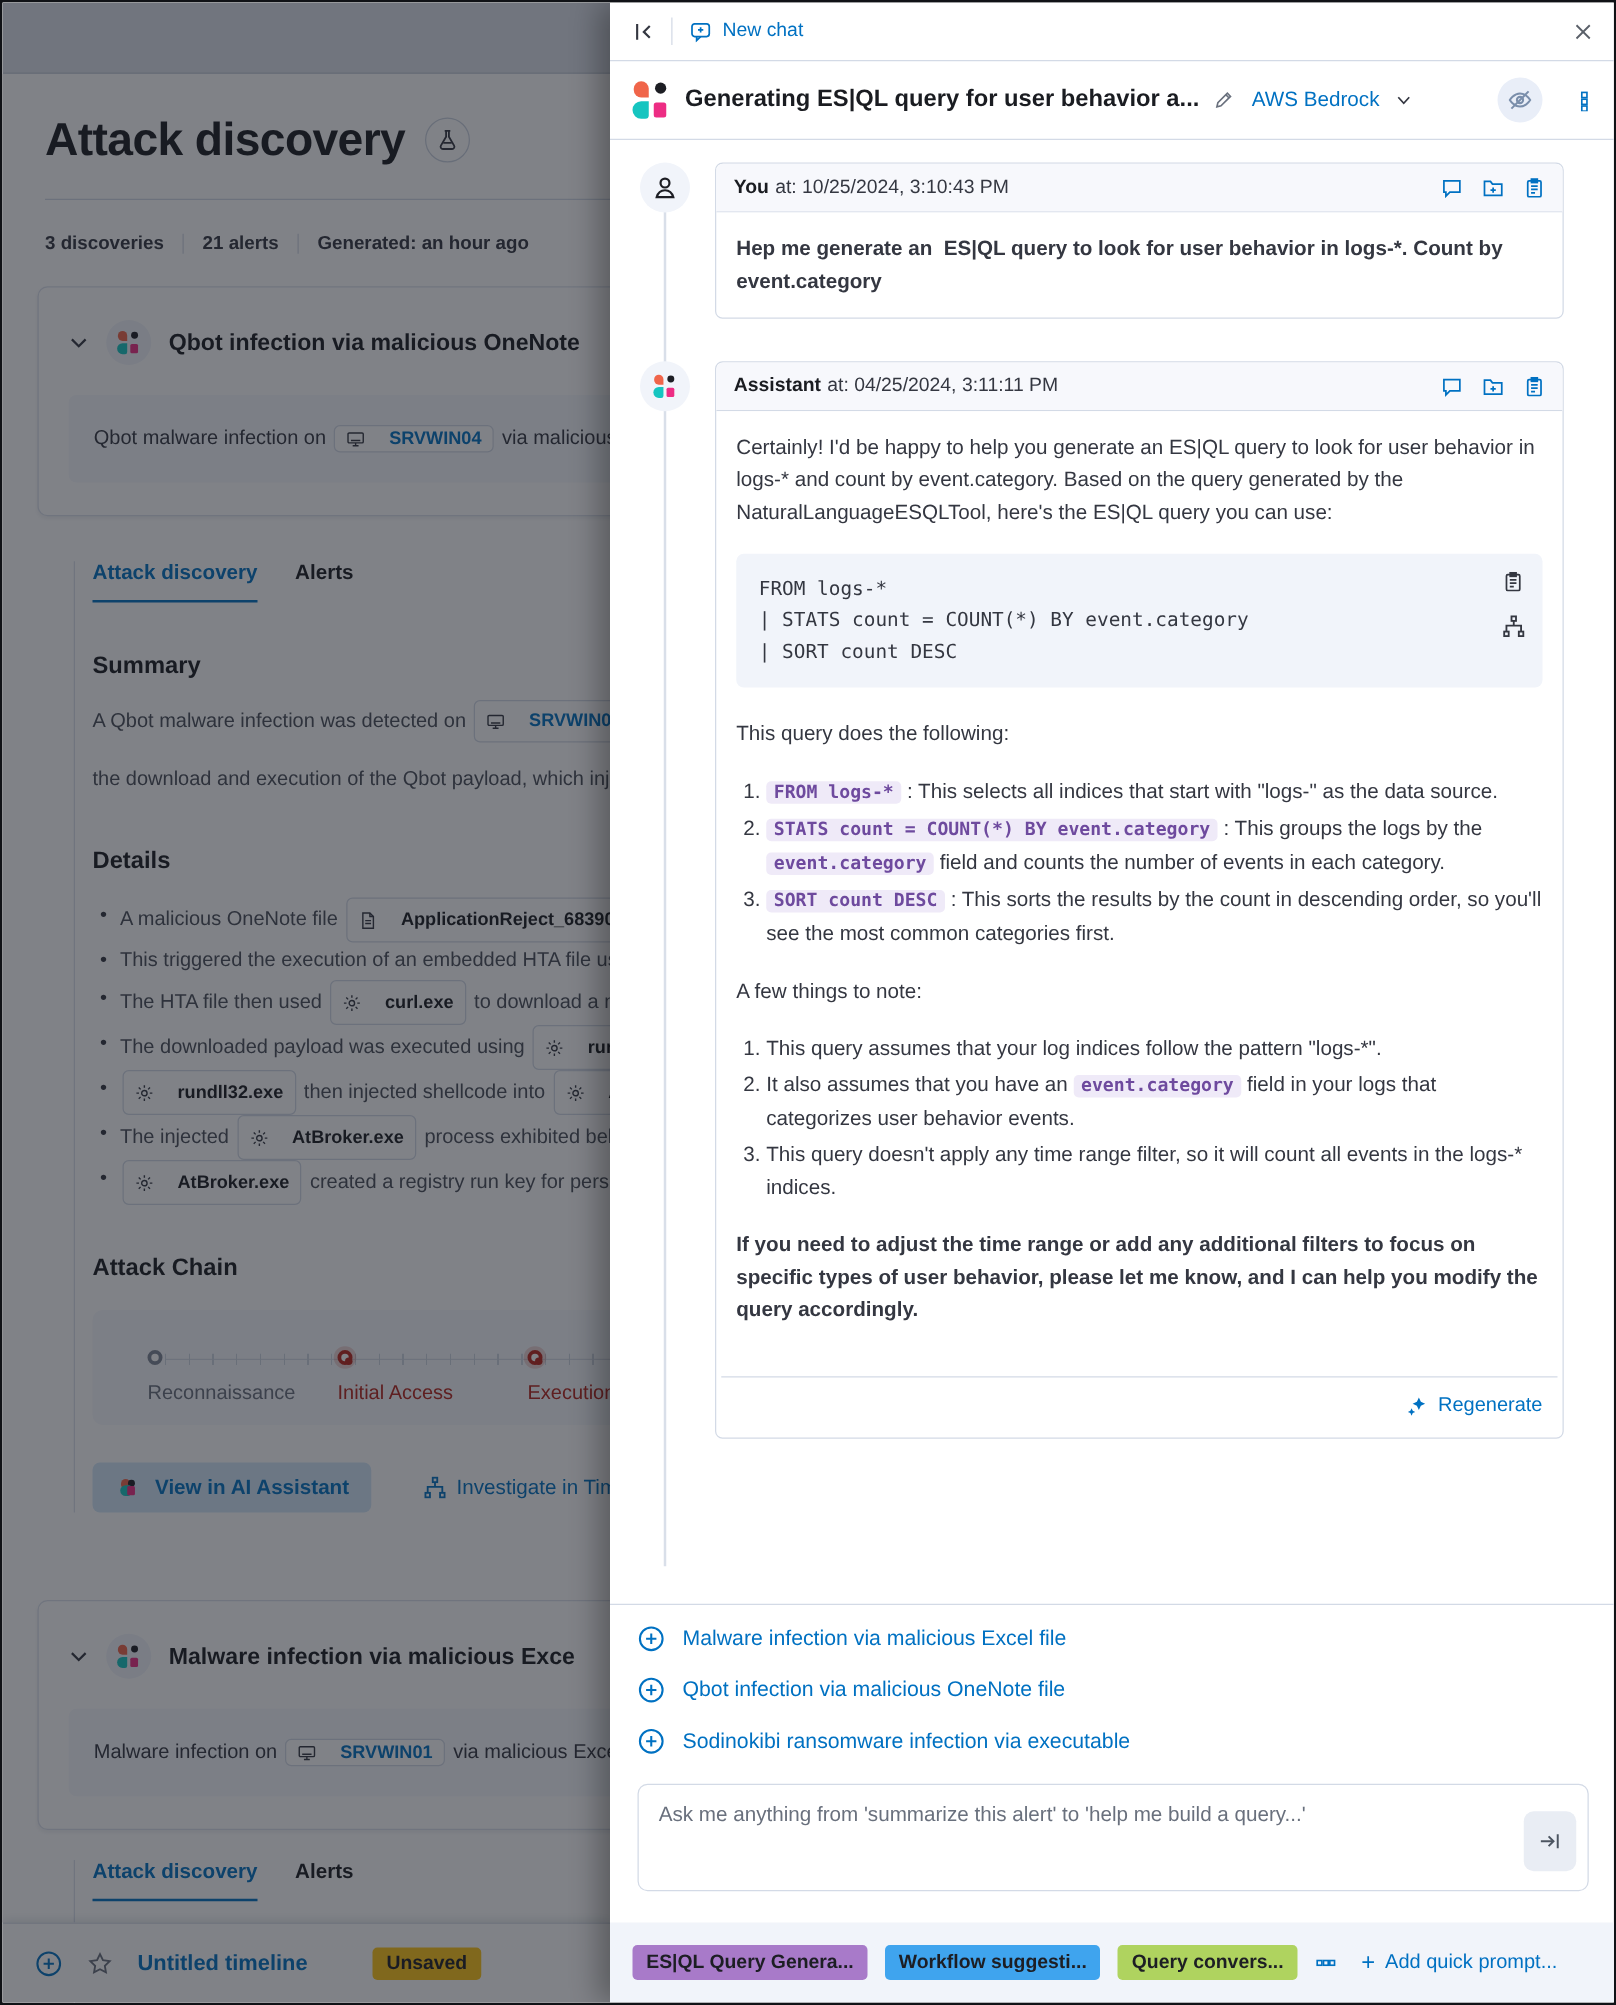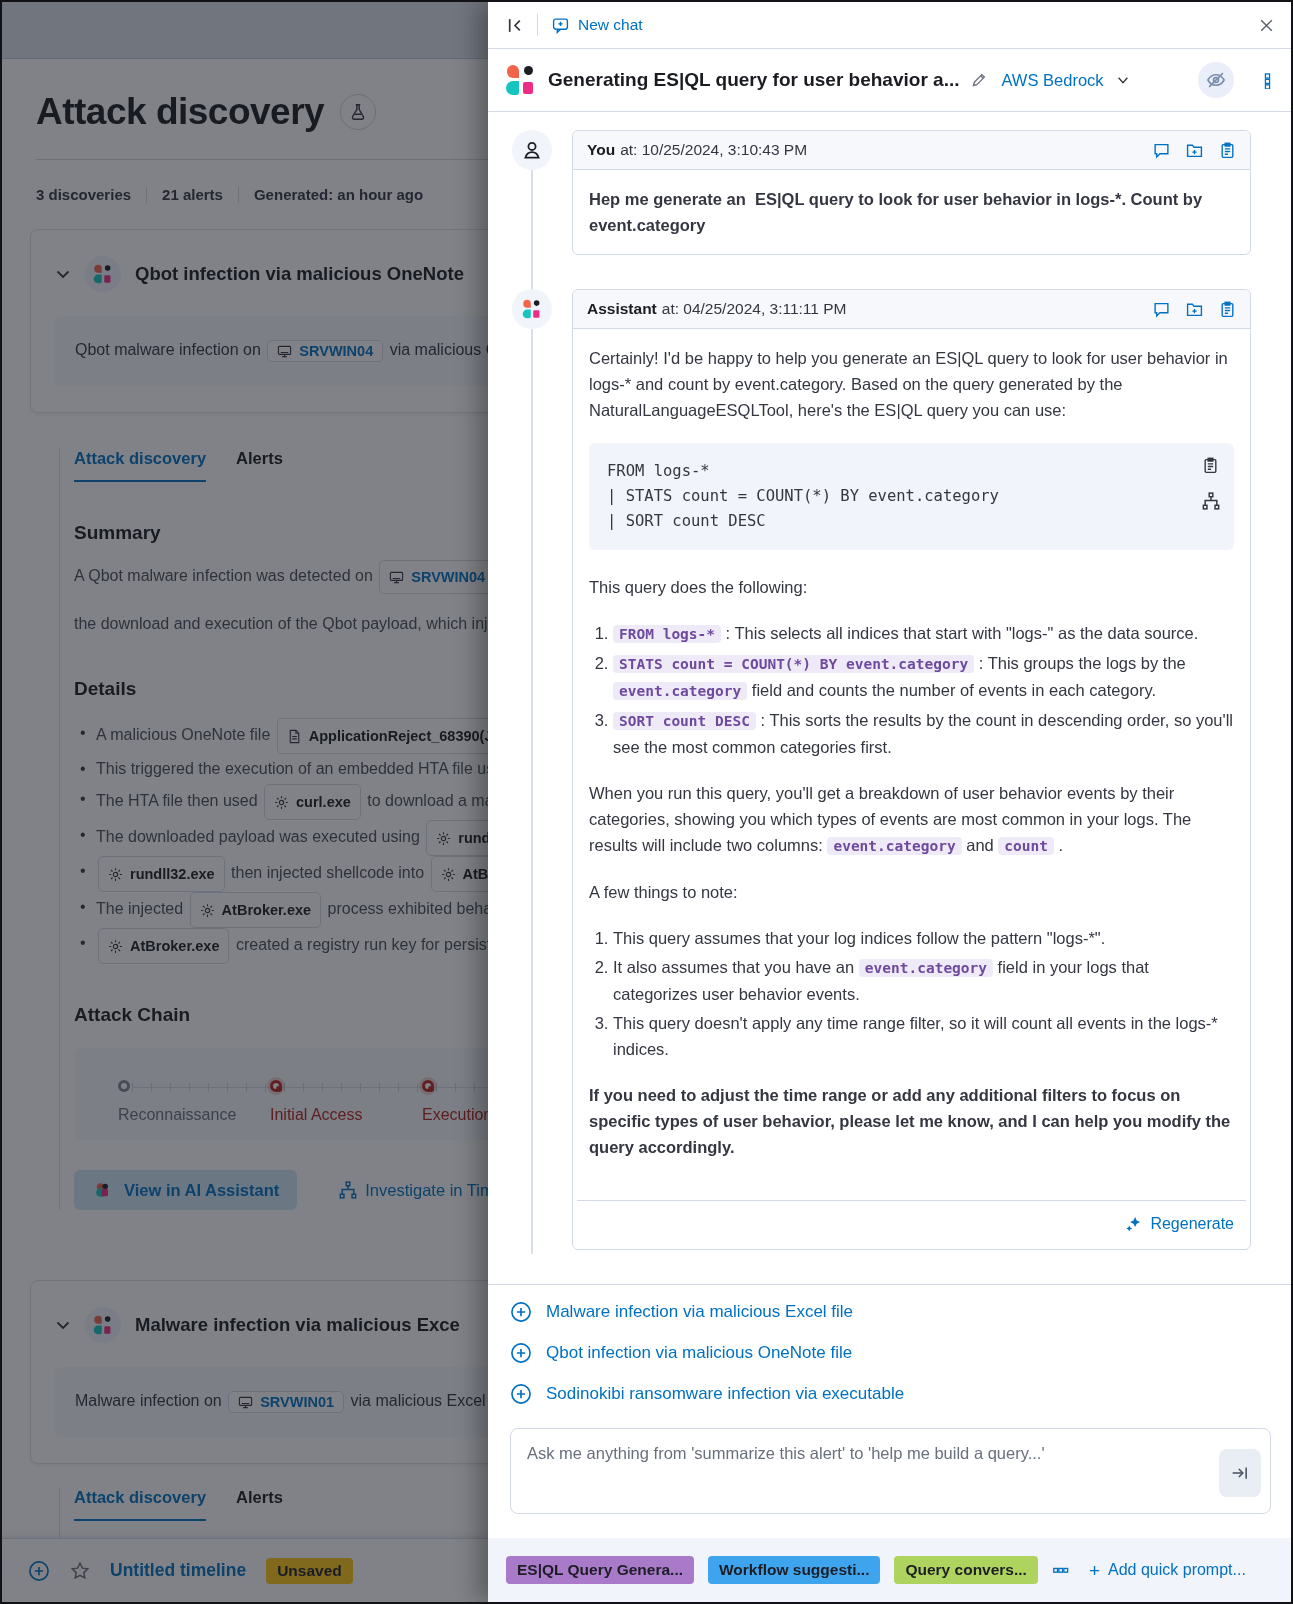--- a/index.html
+++ b/index.html
@@ -27,21 +27,21 @@
     color:#343741;white-space:nowrap;}
   .section{margin-left:57px;border-left:1px solid #dbe1ec;padding-left:14px;margin-top:36px;}
   .tabs{display:flex;gap:30px;font-size:16.5px;font-weight:700;}
   .tab{padding-bottom:12px;color:#1a1c21;}
   .tab.active{color:#0071c2;border-bottom:2px solid #0071c2;}
   .h3{font-size:19px;font-weight:700;color:#1a1c21;margin:40px 0 0 0;}
   .para-line{margin-top:16px;font-size:16px;line-height:28px;white-space:nowrap;color:#4a4f59;}
   .detail-list{margin:18px 0 0 0;padding:0;list-style:none;}
   .detail-list li{white-space:nowrap;font-size:16px;color:#4a4f59;line-height:30px;padding-left:22px;position:relative;}
   .detail-list li::before{content:"•";position:absolute;left:6px;color:#343741;}
-  .ebadge{display:inline-flex;align-items:center;gap:7px;border:1px solid #d3dae6;border-radius:5px;
+  .ebadge{display:inline-flex;align-items:center;gap:19px;border:1px solid #d3dae6;border-radius:5px;
     background:#fff;padding:2px 9px;font-size:14.5px;font-weight:700;color:#1a1c21;vertical-align:middle;margin:0 2px;}
   .ebadge .bic{display:inline-flex;color:#343741;}
   .ebadge.host{color:#0071c2;}
   .chain-panel{position:relative;margin-top:22px;width:900px;height:92px;background:#f7f8fc;border-radius:8px;}
   .chain-track{position:absolute;left:58px;right:30px;top:39px;height:1px;background:#d6dce6;}
   .chain-ticks{position:absolute;left:58px;right:30px;top:35px;height:9px;
     background:repeating-linear-gradient(90deg,#cdd4df 0 1px,transparent 1px 19px);}
   .chain-steps{position:absolute;left:44px;top:30px;display:flex;}
   .chain-step{width:152px;position:relative;}
   .dot-gray{width:12px;height:12px;border-radius:50%;border:3px solid #7d8694;background:#fff;margin-top:2px;}
@@ -50,21 +50,21 @@
   .dot-red::after{content:"";position:absolute;left:3px;top:3px;width:6px;height:6px;border-radius:50%;background:#b8251c;}
   .chain-label{margin-top:14px;font-size:16px;color:#69707d;white-space:nowrap;}
   .chain-step.danger .chain-label{color:#b4251d;}
   .actions-row{display:flex;align-items:center;gap:42px;margin-top:30px;}
   .btn-ai{display:inline-flex;align-items:center;gap:10px;background:#d2e7f9;color:#0071c2;font-weight:600;
     font-size:16.5px;border-radius:6px;padding:9px 18px;}
   .link-blue{display:inline-flex;align-items:center;gap:8px;color:#0071c2;font-size:16.5px;font-weight:500;}
   .timeline-bar{position:absolute;left:0;bottom:0;width:486px;height:64px;background:#fff;border-top:1px solid #d3dae6;
     box-shadow:0 -3px 6px rgba(60,70,90,.12);display:flex;align-items:center;gap:20px;padding:0 0 0 26px;}
   .tl-title{color:#0071c2;font-size:17.5px;font-weight:600;}
-  .badge-unsaved{background:#fec514;color:#1d1e24;font-size:15.5px;font-weight:600;border-radius:4px;padding:4px 11px;}
+  .badge-unsaved{background:#fec514;color:#1d1e24;font-size:15.5px;font-weight:600;border-radius:4px;padding:4px 11px;margin-left:32px;}
   .dim-overlay{position:absolute;left:0;top:0;width:486px;height:1600px;background:rgba(23,28,36,.55);z-index:5;}
   
   .flyout{position:absolute;left:486px;top:0;width:805px;height:1600px;background:#fff;z-index:10;
     box-shadow:-10px 0 22px rgba(0,0,0,.3);display:flex;flex-direction:column;}
   .fo-topbar{height:47px;flex:0 0 47px;display:flex;align-items:center;padding:0 18px;border-bottom:1px solid #d3dae6;}
   .vdiv{width:1px;height:22px;background:#d3dae6;margin:0 14px;}
   .newchat{display:flex;align-items:center;gap:9px;color:#0071c2;font-size:15.5px;font-weight:500;}
   .spacer{flex:1;}
   .icon-btn{display:inline-flex;align-items:center;justify-content:center;color:#343741;}
   .fo-header{flex:0 0 63px;display:flex;align-items:center;gap:12px;padding:0 18px;border-bottom:1px solid #d3dae6;}
@@ -533,21 +533,20 @@
                     </svg>
                   </span>
                 </div>
               </div>
               <p>This query does the following:</p>
               <ol>
                 <li><code class="inline-code">FROM logs-*</code> : This selects all indices that start with "logs-" as the data source.</li>
                 <li><code class="inline-code">STATS count = COUNT(*) BY event.category</code> : This groups the logs by the <code class="inline-code">event.category</code> field and counts the number of events in each category.</li>
                 <li><code class="inline-code">SORT count DESC</code> : This sorts the results by the count in descending order, so you'll see the most common categories first.</li>
               </ol>
-              <p>When you run this query, you'll get a breakdown of user behavior events by their categories, showing you which types of events are most common in your logs. The results will include two columns: <code class="inline-code">event.category</code> and <code class="inline-code">count</code> .</p>
               <p>A few things to note:</p>
               <ol>
                 <li>This query assumes that your log indices follow the pattern "logs-*".</li>
                 <li>It also assumes that you have an <code class="inline-code">event.category</code> field in your logs that categorizes user behavior events.</li>
                 <li>This query doesn't apply any time range filter, so it will count all events in the logs-* indices.</li>
               </ol>
               <p>If you need to adjust the time range or add any additional filters to focus on specific types of user behavior, please let me know, and I can help you modify the query accordingly.</p>
             </div>
           <hr class="comment-foot-rule">
           <div class="regen-row">

